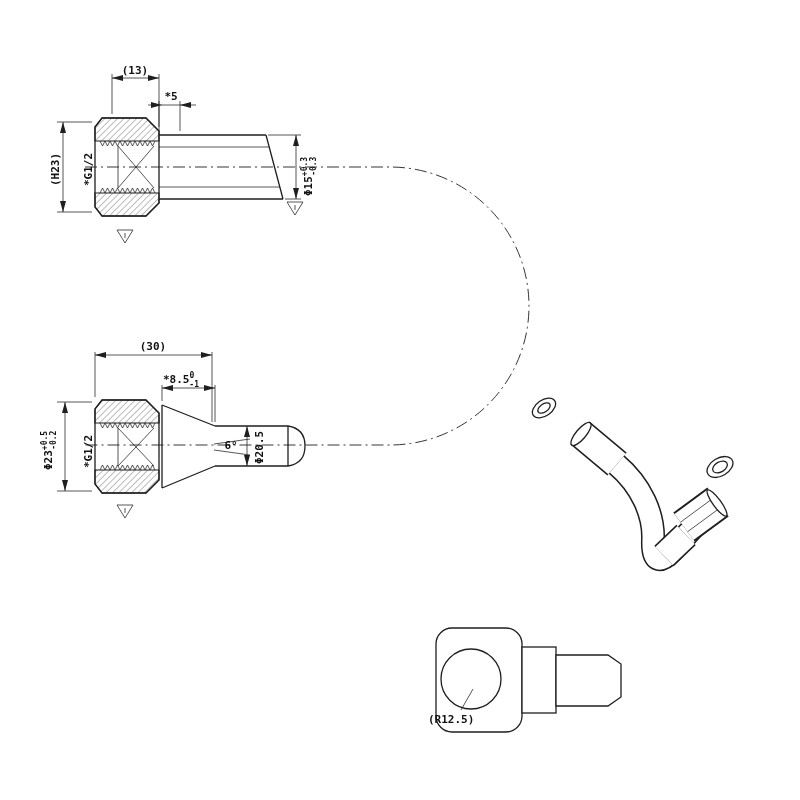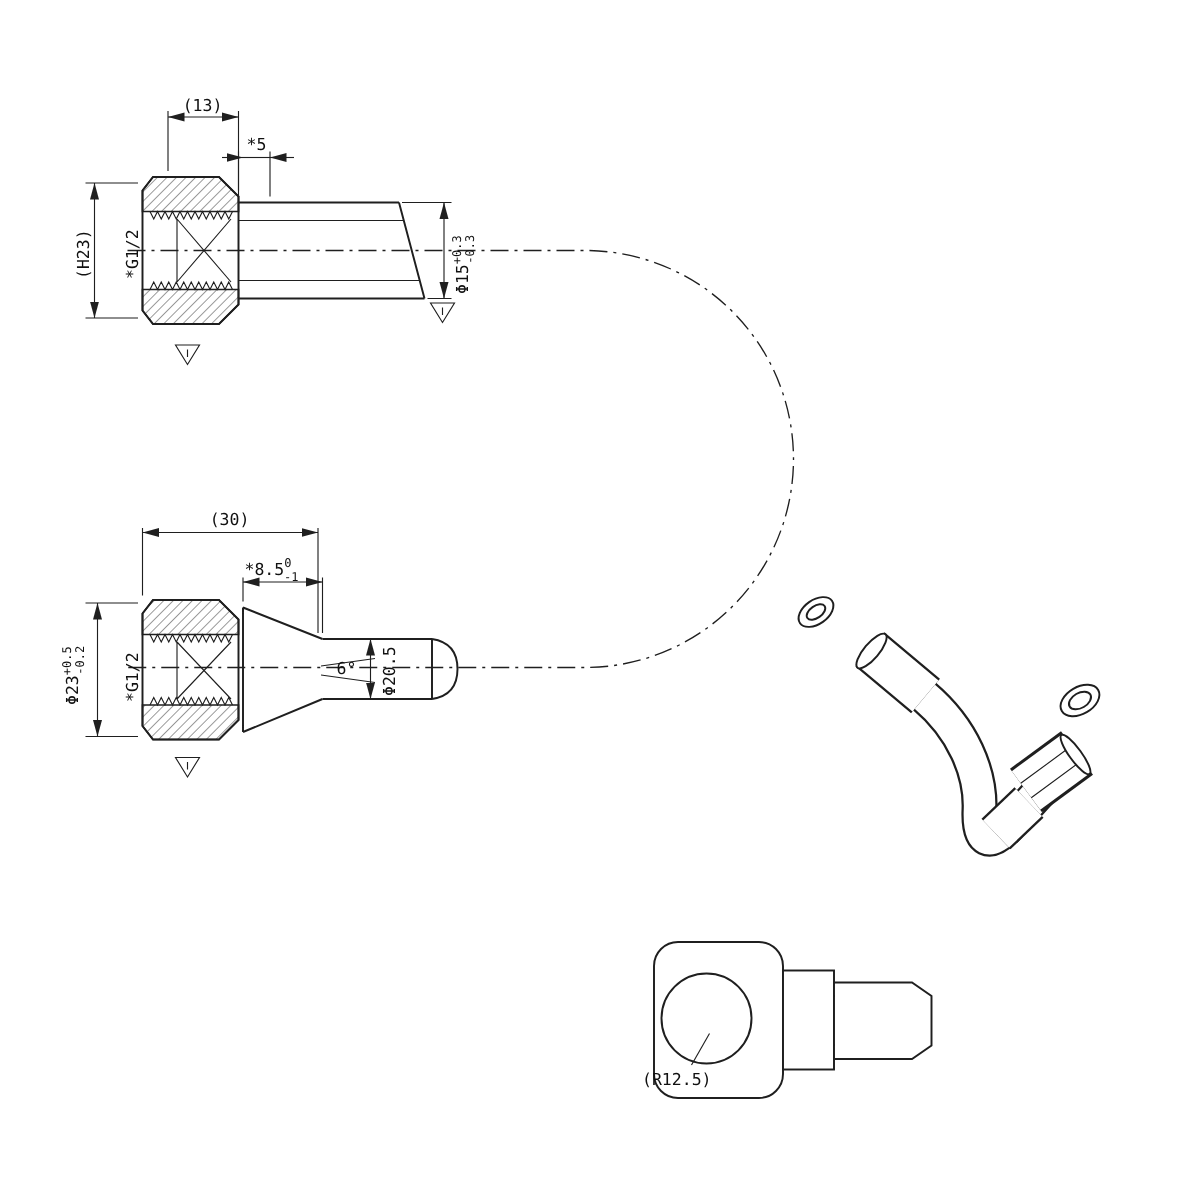--- a/index.html
+++ b/index.html
@@ -1,16 +1,16 @@
 <!DOCTYPE html>
 <html><head>
 <meta charset="utf-8">
 <style>
   html,body { margin:0; padding:0; background:#ffffff; }
-  .page { width:800px; height:800px; background:#ffffff; position:relative; }
+  .page { width:800px; height:800px; background:#ffffff; position:relative;font-weight:bold; }
   svg { display:block; }
   
   .ln   { fill:none; stroke:#1f1f1f; stroke-width:1.3; stroke-linejoin:miter; }
   .thin { fill:none; stroke:#1f1f1f; stroke-width:0.75; }
   .cl   { fill:none; stroke:#1f1f1f; stroke-width:0.9; stroke-dasharray:12 4 2 4; }
   .hatch{ fill:url(#hatch); stroke:#1f1f1f; stroke-width:1.1; }
   .wh   { fill:#ffffff; stroke:#1f1f1f; stroke-width:1.3; }
   .pipe { fill:none; stroke:#1f1f1f; stroke-linecap:butt; stroke-linejoin:round; }
   .pipefill { fill:none; stroke:#ffffff; stroke-linecap:butt; stroke-linejoin:round; }
   text { font-family:"DejaVu Sans Mono","Liberation Mono",monospace; font-size:11px; fill:#111111; }

